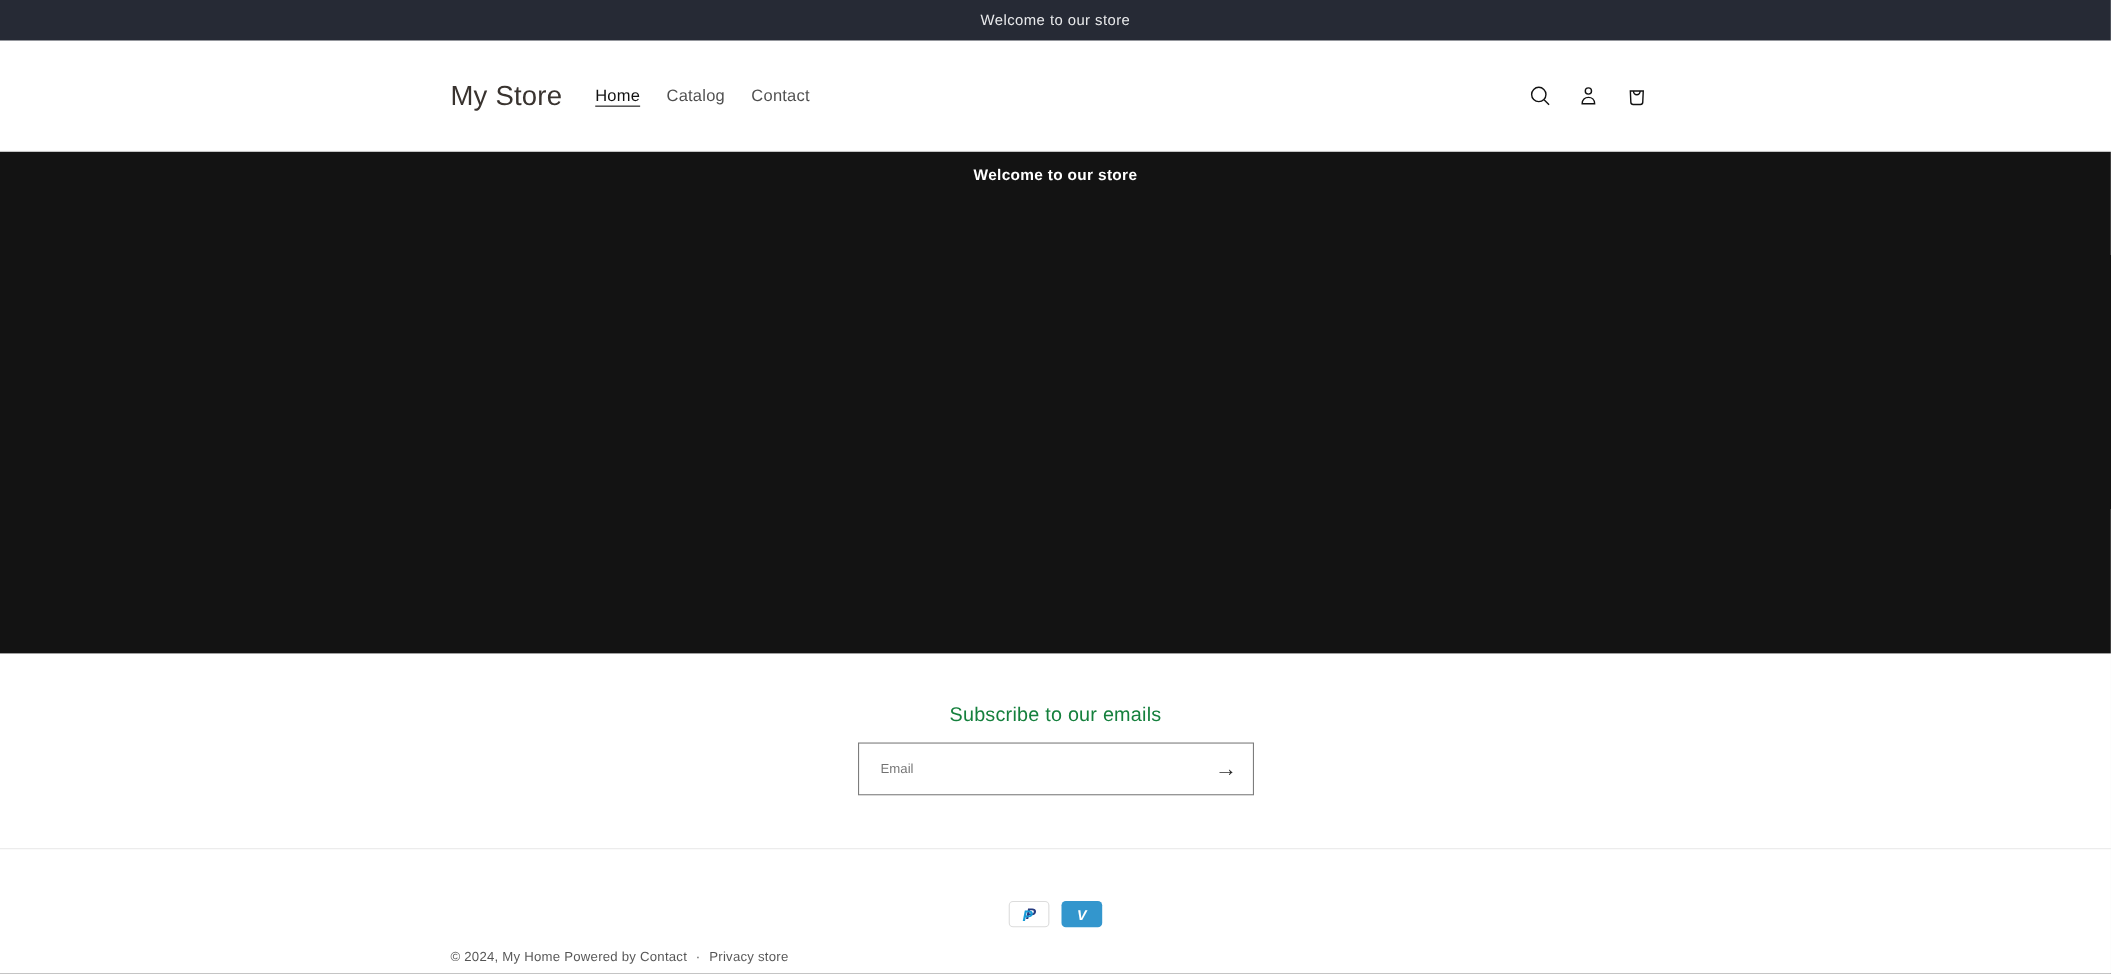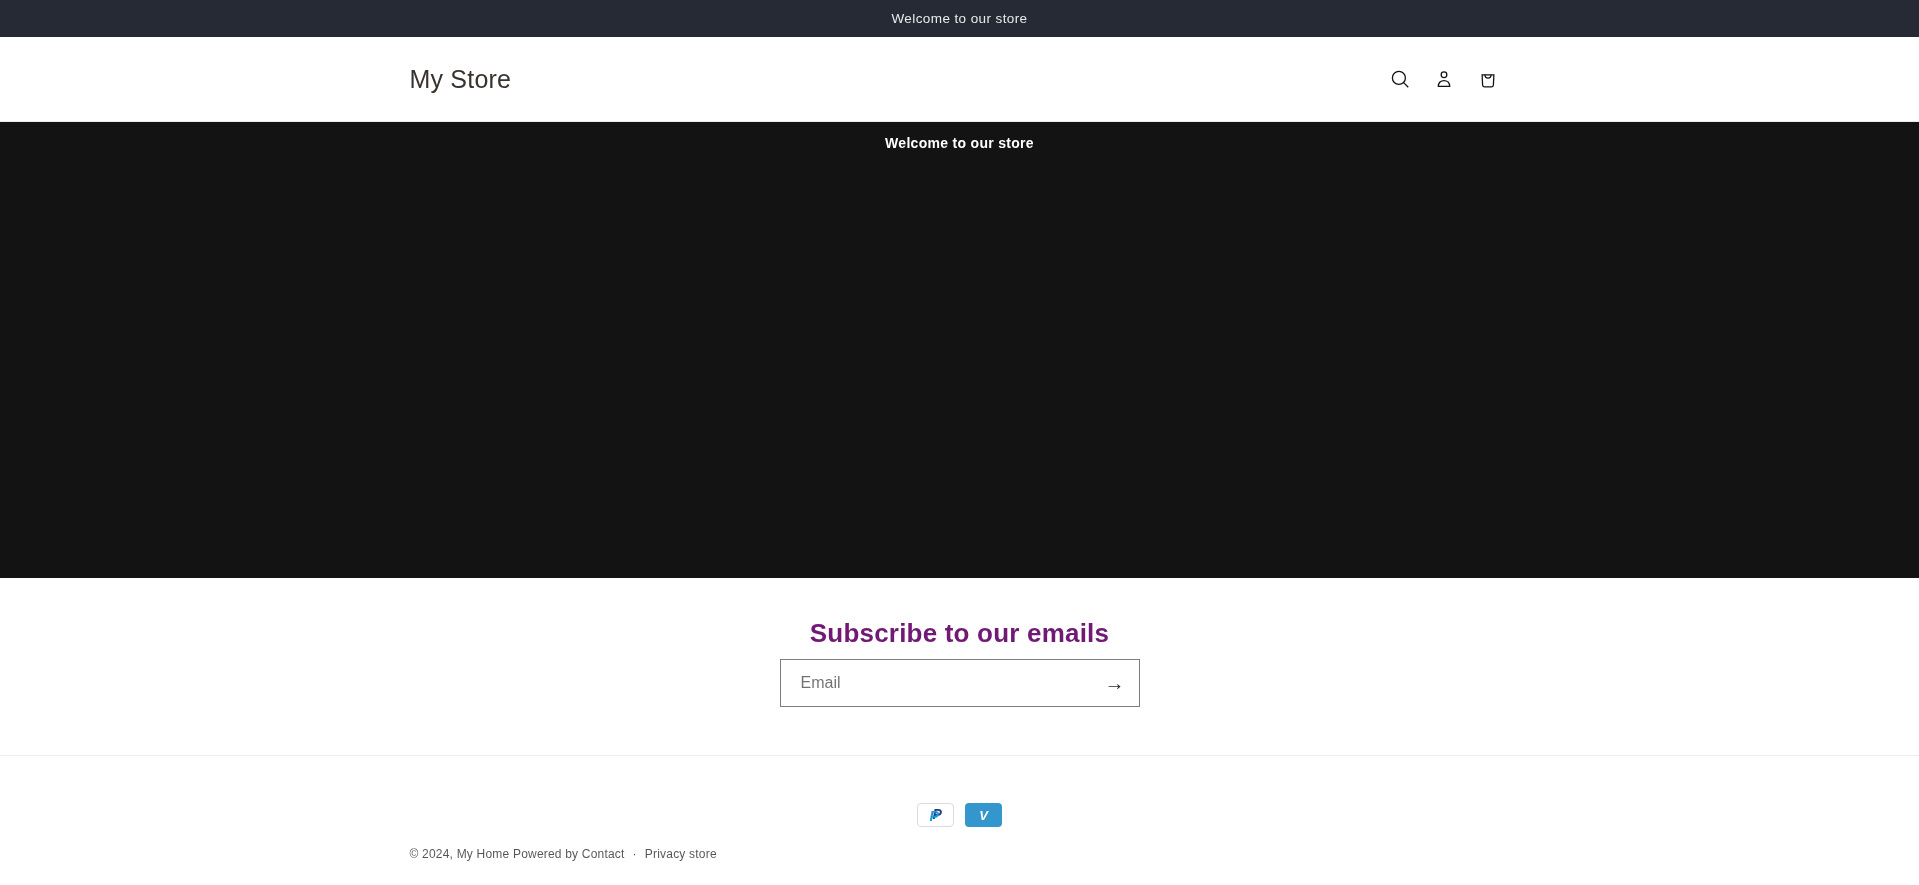--- a/index.html
+++ b/index.html
@@ -5,43 +5,43 @@
   * { margin:0; padding:0; box-sizing:border-box; }
   html,body { width:1919px; height:885px; overflow:hidden; background:#fff;
     font-family:"Liberation Sans","DejaVu Sans",sans-serif; }
 
   
   .announcement { height:37px; background:#262a35; color:#e9eaec;
     display:flex; align-items:center; justify-content:center;
     font-size:13.5px; letter-spacing:.4px; }
 
   
-  .header { height:85px; background:#fff; border-bottom:1px solid rgba(18,18,18,.08); }
+  .header { height:101px; background:#fff; border-bottom:1px solid rgba(18,18,18,.08); }
   .container { width:1100px; margin:0 auto; height:100%; display:flex; align-items:center; }
   .logo { font-size:25px; color:#39332f; text-decoration:none; letter-spacing:.2px; }
   .nav { display:flex; margin-left:18px; }
   .nav a { display:block; padding:12px; font-size:15px; text-decoration:none;
     color:rgba(18,18,18,.75); letter-spacing:.2px; }
   .nav a.active { color:#121212; text-decoration:underline; text-underline-offset:4px; }
   .header-icons { margin-left:auto; display:flex; }
   .icon-btn { width:44px; height:44px; display:flex; align-items:center; justify-content:center;
     background:none; border:none; cursor:pointer; }
   .icon-btn svg { display:block; stroke:#121212; fill:none; stroke-width:1.4; }
 
   
   .hero { height:456px; background:#131313; padding-top:13px; text-align:center; }
   .hero-heading { color:#fff; font-size:14px; font-weight:700; letter-spacing:.3px; }
 
   
   .newsletter { padding:40px 0 48px; text-align:center; }
-  .newsletter h2 { font-size:26px; font-weight:700; color:#701a75; letter-spacing:.2px; line-height:30px; }
+  .newsletter h2 { font-size:18px; font-weight:400; color:#15803d; letter-spacing:.2px; line-height:30px; }
   .email-form { width:360px; height:48px; margin:11px auto 0; display:flex; align-items:center;
     border:1px solid rgba(18,18,18,.55); background:#fff; }
   .email-form input { flex:1; min-width:0; height:100%; border:none; outline:none;
-    padding-left:20px; font-size:16px; color:#14532d; background:transparent;
+    padding-left:20px; font-size:12px; color:#14532d; background:transparent;
     font-family:"Liberation Sans","DejaVu Sans",sans-serif; }
   .email-form input::placeholder { color:rgba(18,18,18,.6); }
   .arrow-btn { width:48px; height:44px; background:none; border:none; cursor:pointer;
     font-size:20px; color:#2a2a2a; line-height:1; }
 
   
   .footer { border-top:1px solid rgba(18,18,18,.08); padding-top:47px; }
   .payments { display:flex; justify-content:center; gap:11px; }
   .badge { width:37px; height:24px; border-radius:4px; display:flex;
     align-items:center; justify-content:center; }
@@ -59,20 +59,25 @@
 </head>
 <body>
 
 <div class="announcement">
   <span>Welcome to our store</span>
 </div>
 
 <header class="header">
   <div class="container">
     <a href="#" class="logo">My Store</a>
+    <nav class="nav">
+      <a href="#" class="active">Home</a>
+      <a href="#">Catalog</a>
+      <a href="#">Contact</a>
+    </nav>
     <div class="header-icons">
       <button class="icon-btn">
         <span>
           <svg width="22" height="22" viewBox="0 0 24 24">
             <circle cx="10.8" cy="10.8" r="7.1"></circle>
             <line x1="16" y1="16" x2="21" y2="21"></line>
           </svg>
         </span>
       </button>
       <button class="icon-btn">

